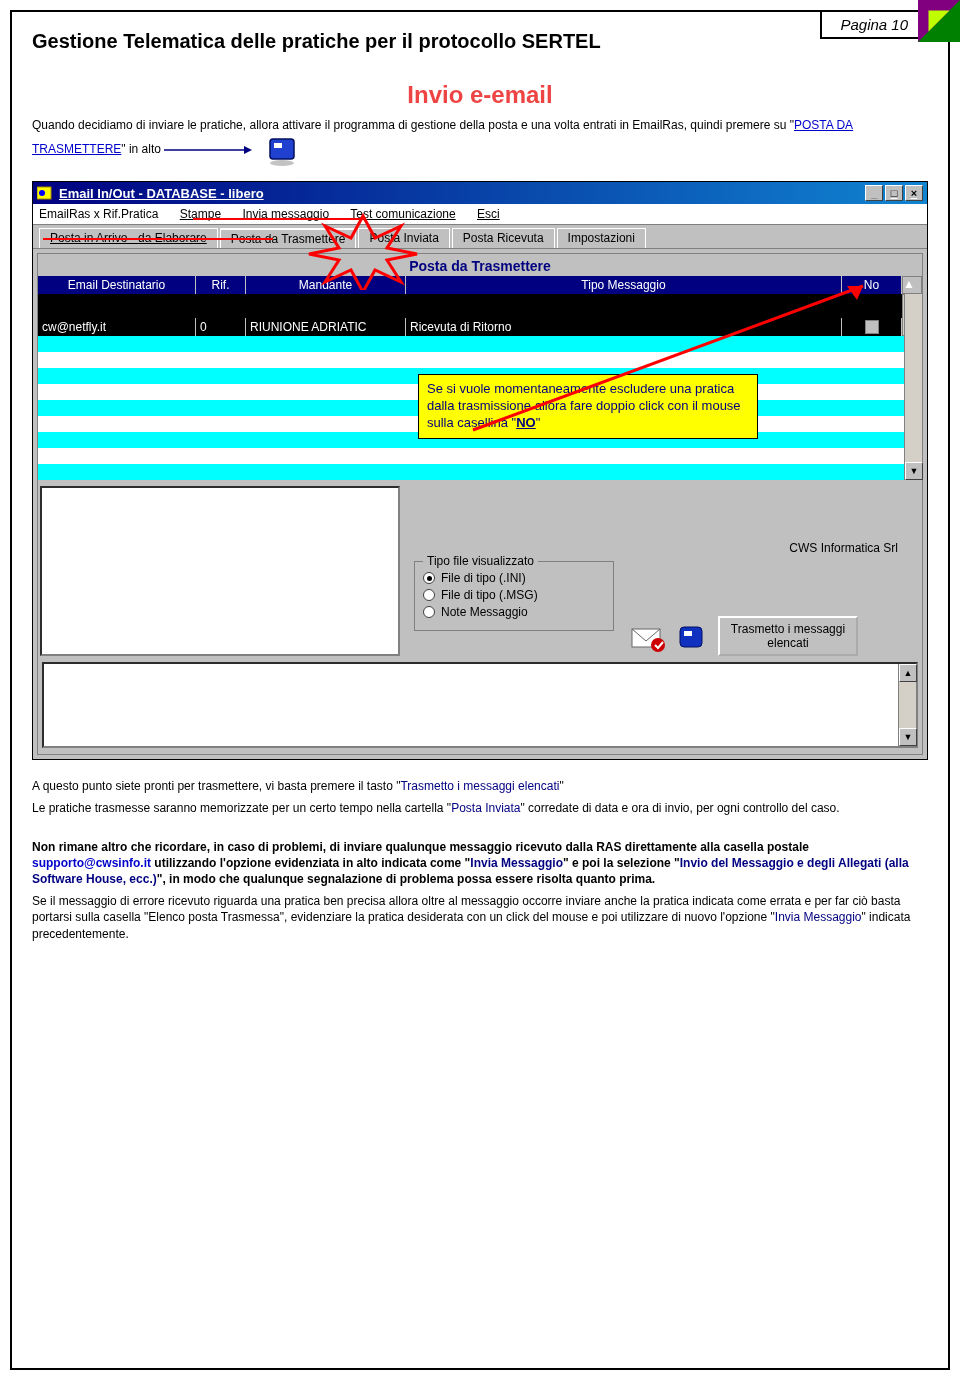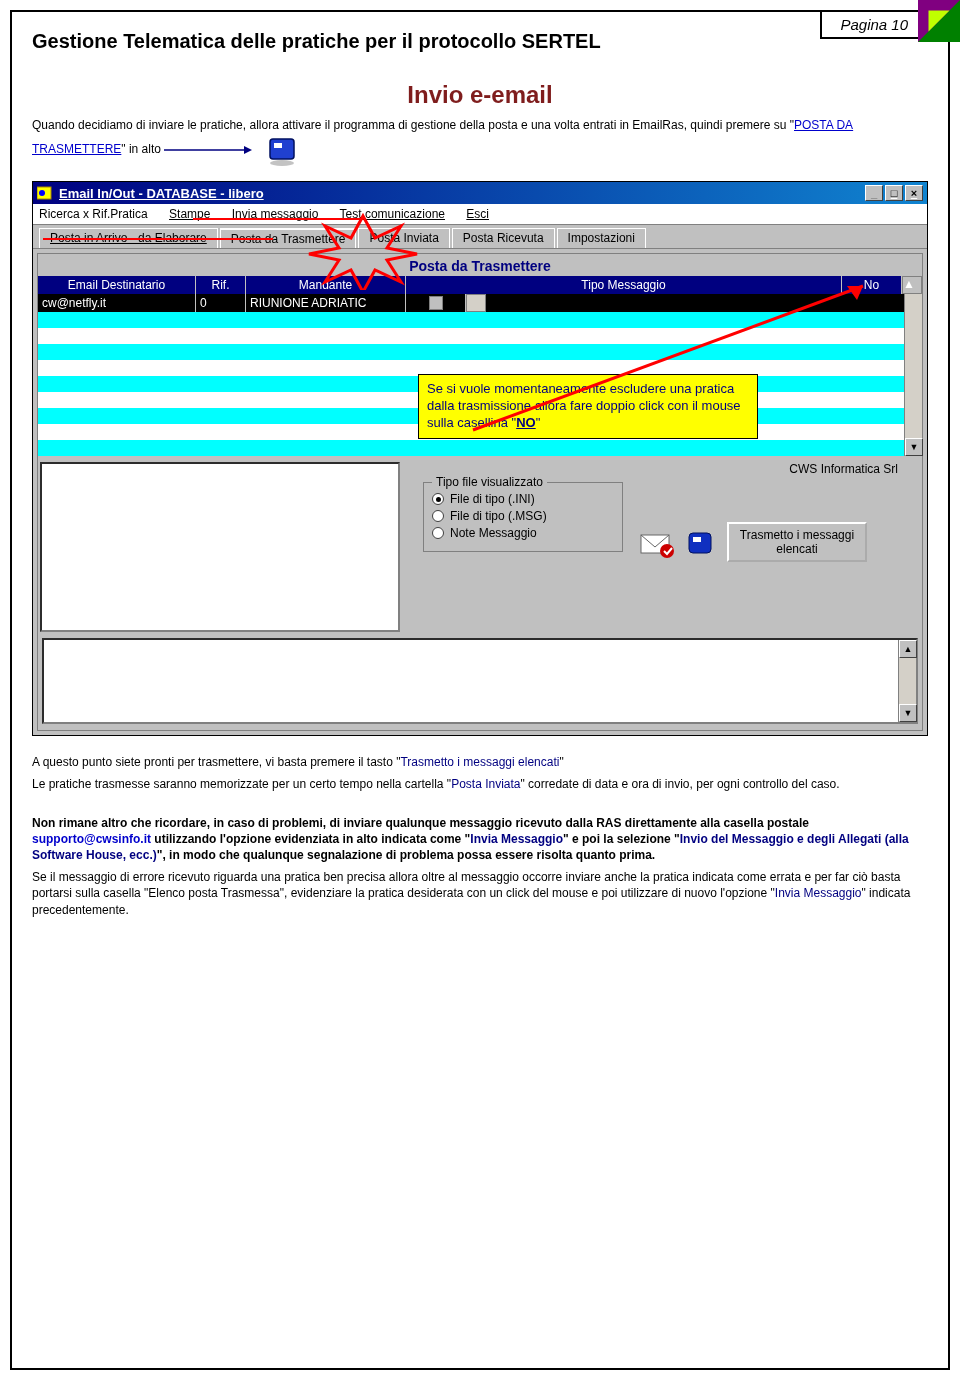--- a/index.html
+++ b/index.html
@@ -41,21 +41,21 @@
     position: absolute;
     top: -12px;
     right: -12px;
     width: 42px;
     height: 42px;
   }
   .section-title {
     text-align: center;
     font-size: 24px;
     font-weight: bold;
-    color: #7f1d1d;
+    color: #ef4444;
     margin: 28px 0 8px 0;
   }
   .body-text {
     font-size: 12px;
     line-height: 1.35;
     margin: 6px 0;
   }
   .blue-link { color: #0000cc; }
   .blue-txt { color: #000080; }
   .arrow-line {
@@ -151,20 +151,21 @@
   .gh-scroll { width: 20px; background: #c0c0c0; border: 1px solid #808080; }
   .grid-row {
     display: flex;
     font-size: 12px;
   }
   .gr-cell {
     padding: 2px 4px;
     border-right: 1px solid #c0c0c0;
     overflow: hidden;
     white-space: nowrap;
+    margin-top: 24px;
   }
   .grid-row.sel { background: #000; color: #fff; }
   .grid-row.stripe { background: #00ffff; height: 16px; }
   .grid-row.blank { background: #fff; height: 16px; }
   .no-cell-box {
     width: 14px; height: 14px; background: #c0c0c0; border: 1px solid #808080;
     margin: 0 auto;
   }
   .yellow-callout {
     position: absolute;
@@ -173,21 +174,22 @@
     padding: 6px 8px;
     font-family: Arial, sans-serif;
     font-size: 13px;
     line-height: 1.3;
     color: #000080;
     width: 340px;
   }
   .lower-half {
     display: flex;
     padding: 6px 2px 6px 2px;
-    gap: 23px;
+    gap: 14px;
+    align-items: flex-end;
   }
   .log-box {
     width: 360px;
     height: 170px;
     background: #fff;
     border: 2px inset #808080;
   }
   .right-col {
     flex: 1;
     display: flex;
@@ -196,21 +198,21 @@
   }
   .company-label {
     font-size: 12px;
     margin-bottom: 6px;
     text-align: right;
     padding-right: 20px;
   }
   .fieldset {
     border: 1px solid #808080;
     padding: 6px 8px 8px 8px;
-    margin-bottom: 10px;
+    margin-bottom: 25px;
     position: relative;
     width: 200px;
   }
   .fieldset-legend {
     position: absolute;
     top: -8px;
     left: 8px;
     background: #c0c0c0;
     padding: 0 4px;
     font-size: 12px;
@@ -305,21 +307,21 @@
       </svg>
       <span class="titlebar-text">Email In/Out - DATABASE  - libero</span>
       <div class="win-controls">
         <div class="win-btn">_</div>
         <div class="win-btn">□</div>
         <div class="win-btn">×</div>
       </div>
     </div>
 
     <div class="menubar">
-      <span>Ricerca x Rif.Pratica</span>
+      <span>EmailRas x Rif.Pratica</span>
       <span><u>Stampe</u></span>
       <span><u>Invia messaggio</u></span>
       <span><u>Test comunicazione</u></span>
       <span><u>Esci</u></span>
     </div>
 
     <div class="tabrow">
       <div class="tab"><u>Posta in Arrivo - da Elaborare</u></div>
       <div class="tab active">Posta da Trasmettere</div>
       <div class="tab">Posta Inviata</div>
@@ -336,20 +338,21 @@
           <div class="gh-cell gh-rif">Rif.</div>
           <div class="gh-cell gh-mand">Mandante</div>
           <div class="gh-cell gh-tipo">Tipo Messaggio</div>
           <div class="gh-cell gh-no">No</div>
           <div class="gh-scroll">▲</div>
         </div>
         <div class="grid-row sel">
           <div class="gr-cell gh-email">cw@netfly.it</div>
           <div class="gr-cell gh-rif">0</div>
           <div class="gr-cell gh-mand">RIUNIONE ADRIATIC</div>
+          <div class="gr-cell gh-tipo">Ricevuta di Ritorno</div>
           <div class="gr-cell gh-no">
               <div class="no-cell-box"></div>
             </div>
           <div class="gh-scroll" style="background:#d4d0c8"></div>
         </div>
         <div class="grid-row stripe"></div>
         <div class="grid-row blank"></div>
         <div class="grid-row stripe"></div>
         <div class="grid-row blank"></div>
         <div class="grid-row stripe"></div>

